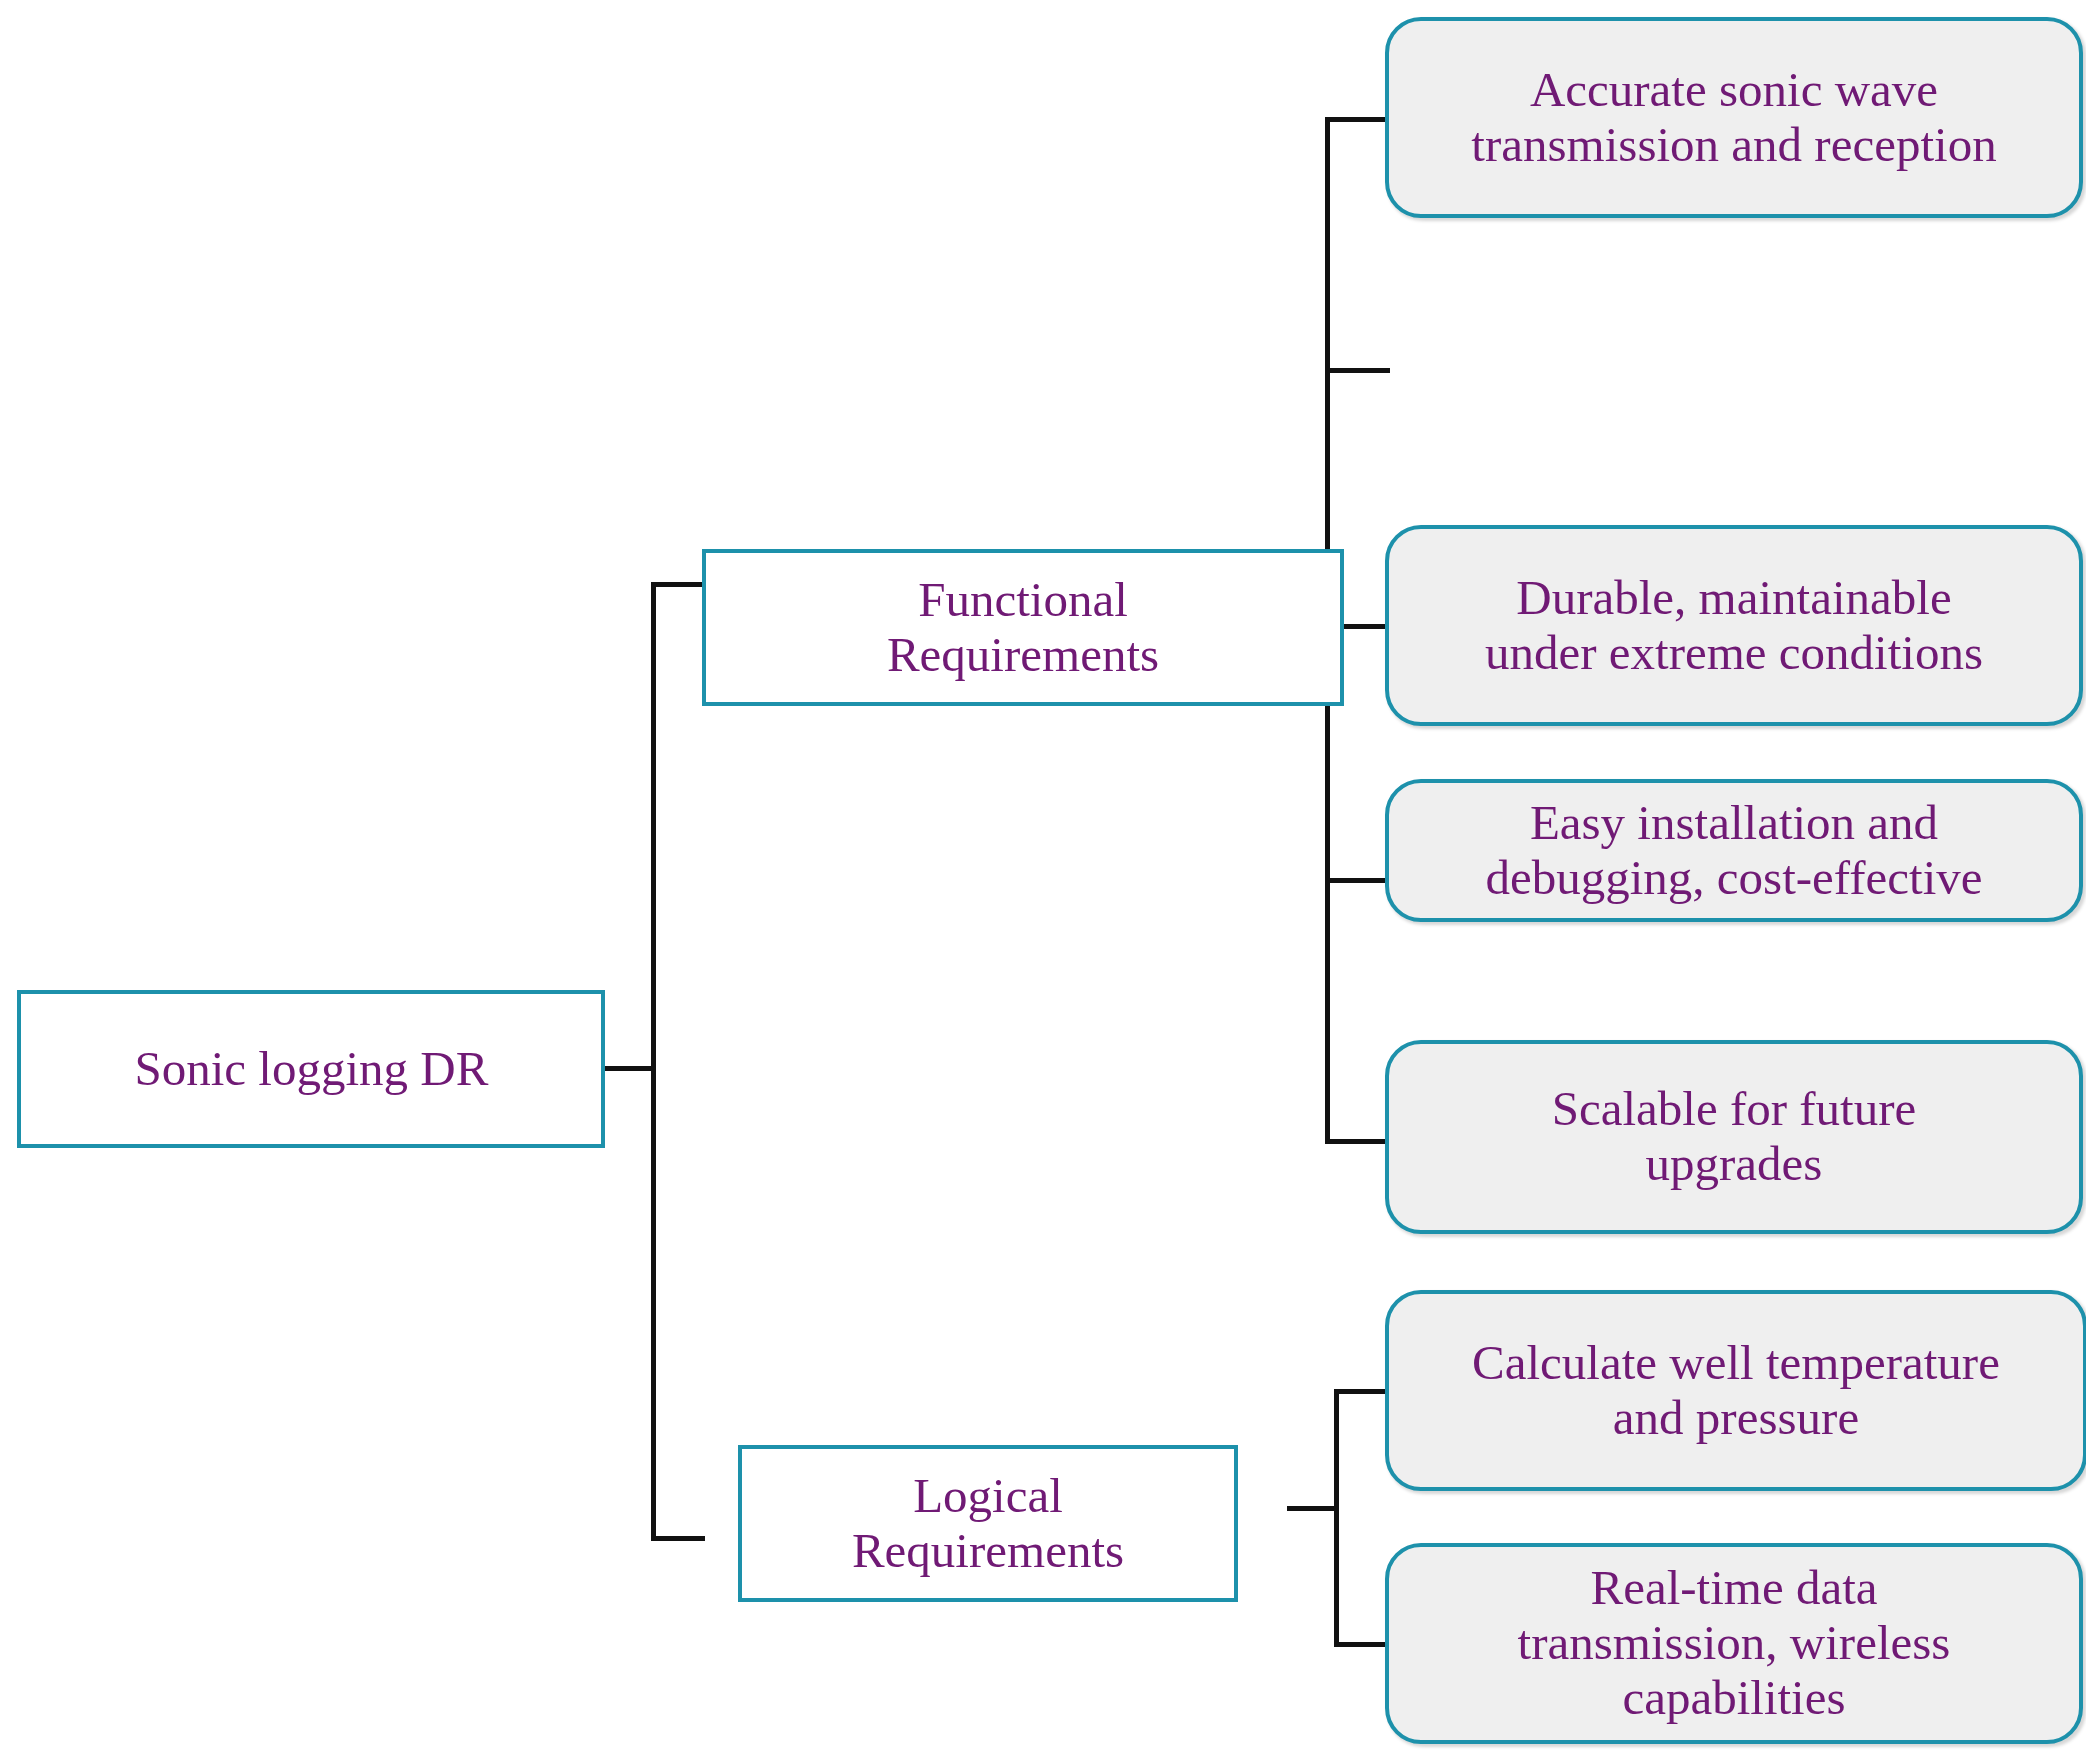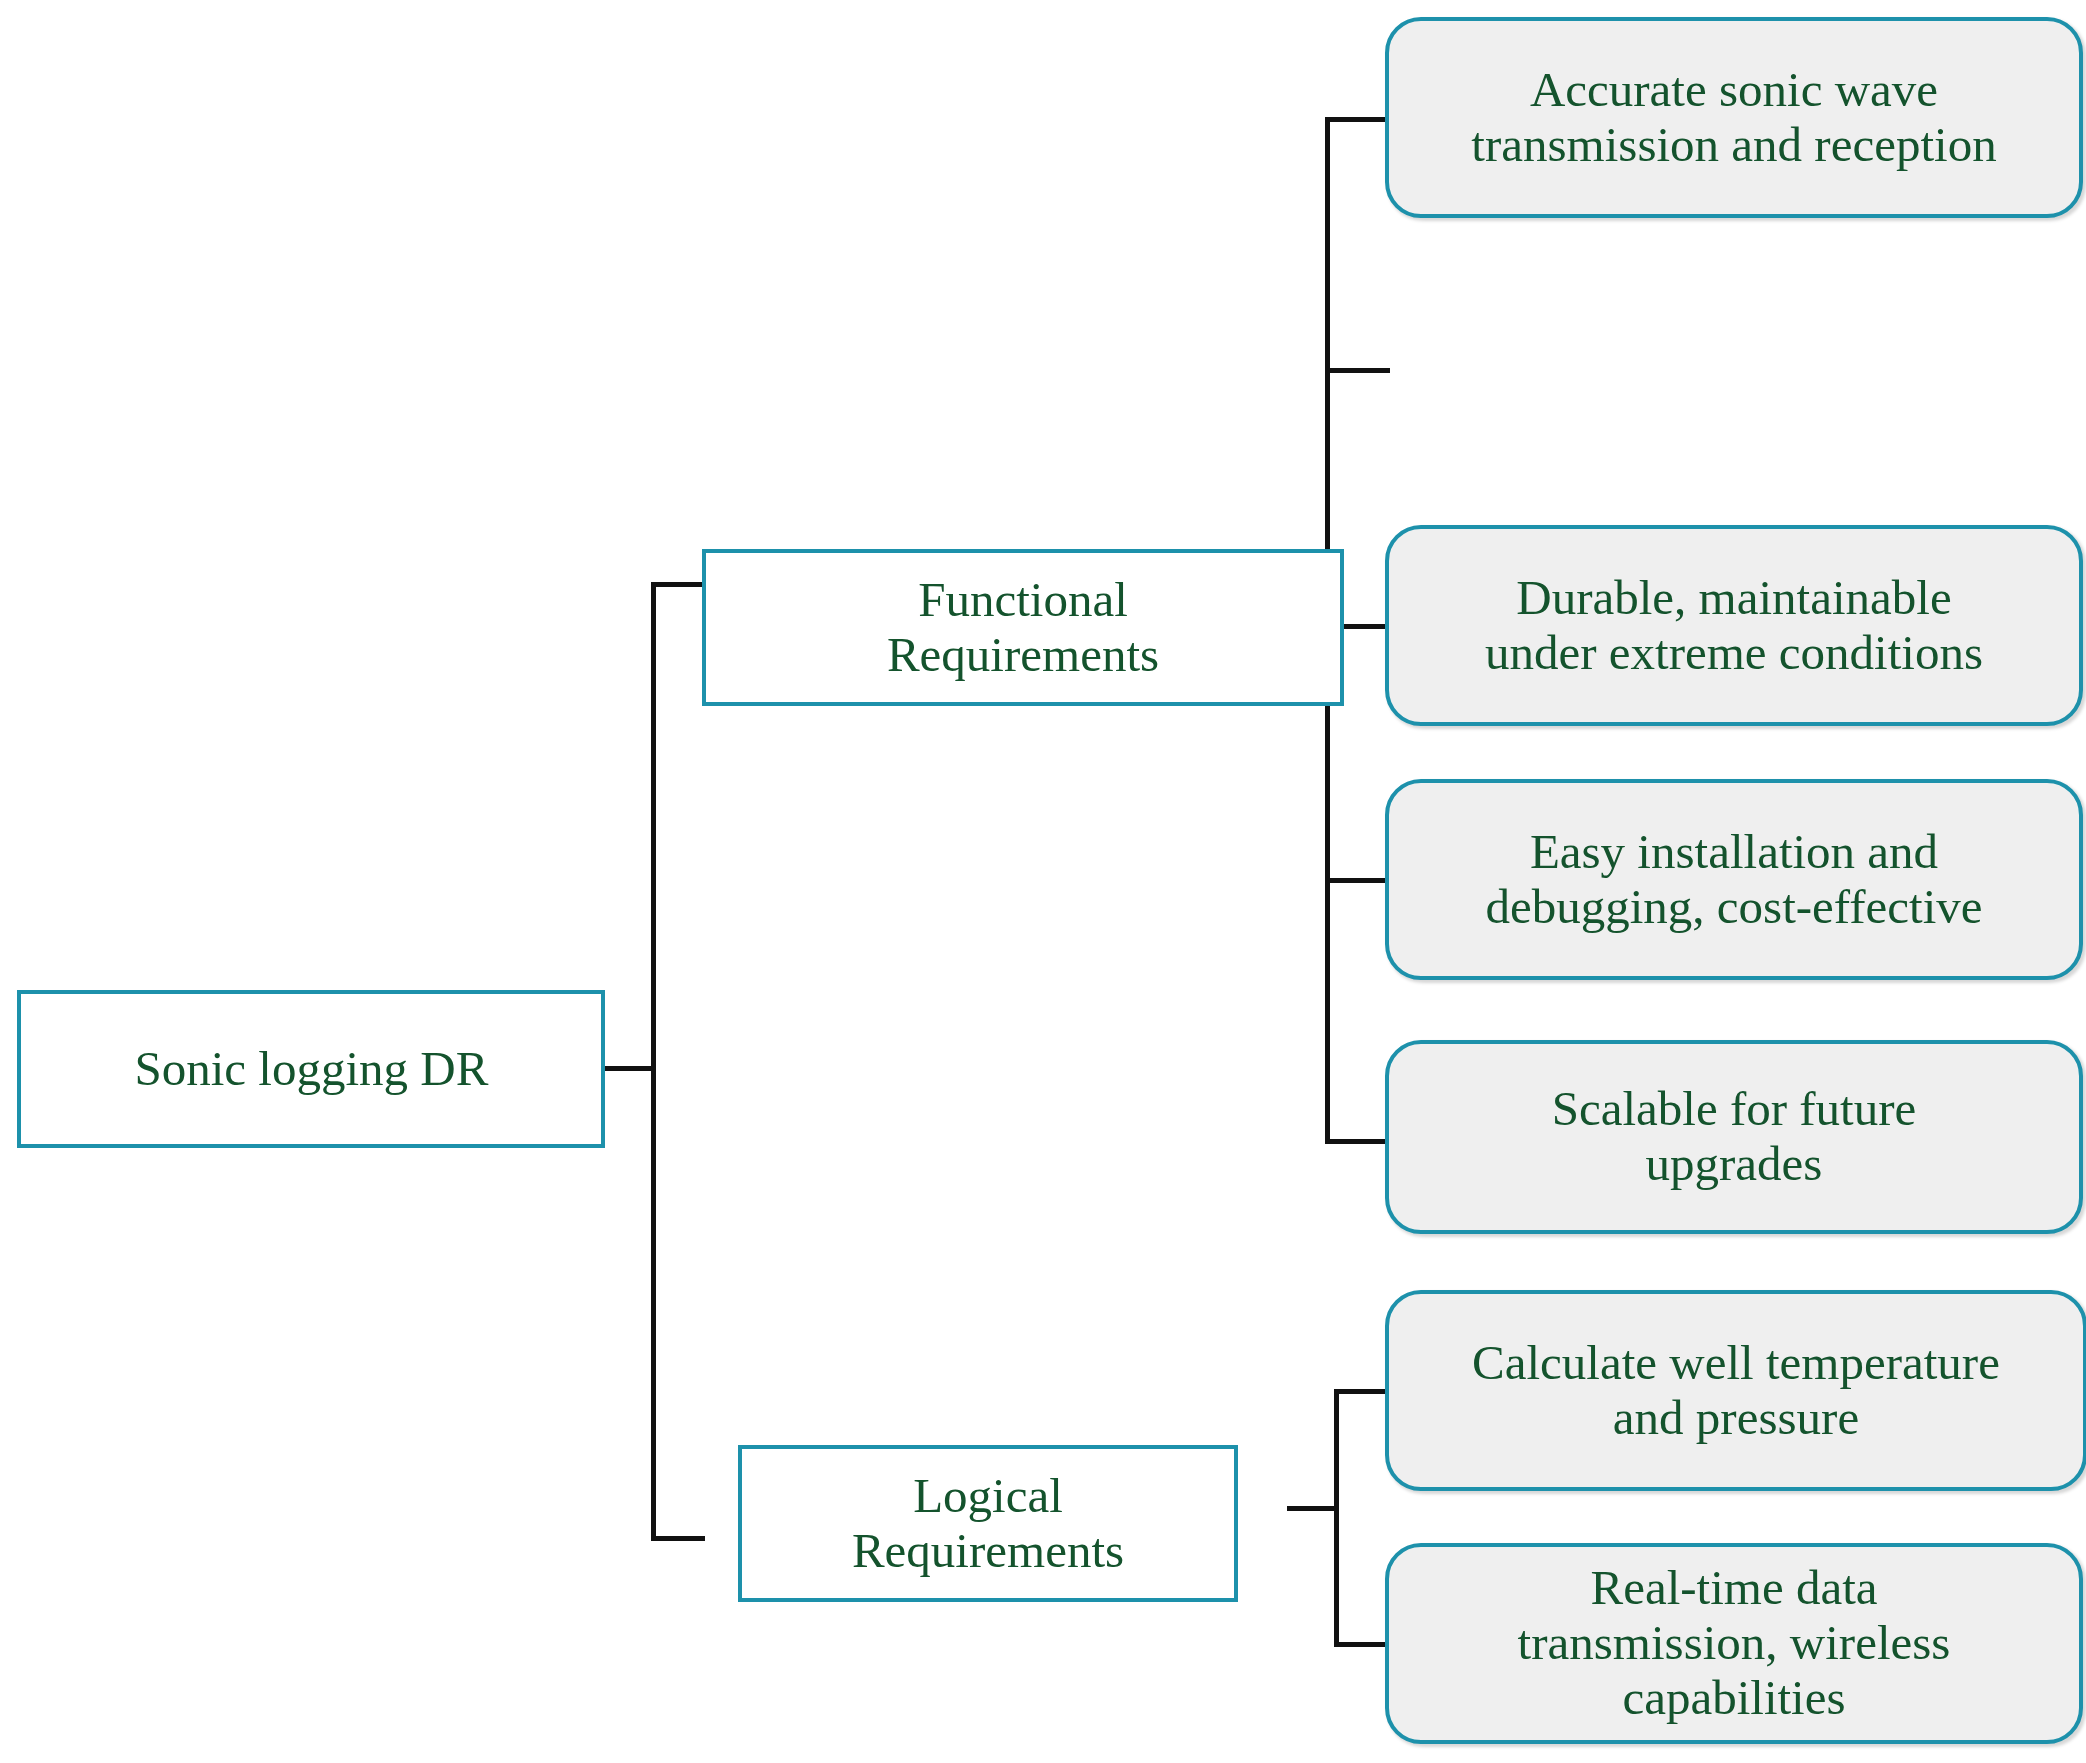--- a/index.html
+++ b/index.html
@@ -15,21 +15,21 @@
     font-family: "Liberation Serif", "DejaVu Serif", serif;
     overflow: hidden;
   }
   .node {
     position: absolute;
     box-sizing: border-box;
     display: flex;
     align-items: center;
     justify-content: center;
     text-align: center;
-    color: #14532d;
+    color: #701a75;
     line-height: 1.12;
     z-index: 3;
   }
   .node-plain {
     background: #ffffff;
     border: 4.7px solid #1d91ab;
     border-radius: 0;
     font-size: 49px;
   }
   .node-round {
@@ -104,21 +104,21 @@
     <span class="txt">Accurate sonic wave
 transmission and reception</span>
   </div>
 
 
   <div class="node node-round" style="left:1385px; top:525px; width:698px; height:201px;">
     <span class="txt">Durable, maintainable
 under extreme conditions</span>
   </div>
 
-  <div class="node node-round" style="left:1385px; top:779px; width:698px; height:201px;">
+  <div class="node node-round" style="left:1385px; top:779px; width:698px; height:143px;">
     <span class="txt">Easy installation and
 debugging, cost-effective</span>
   </div>
 
   <div class="node node-round" style="left:1385px; top:1040px; width:698px; height:194px;">
     <span class="txt">Scalable for future
 upgrades</span>
   </div>
 
   <div class="node node-round" style="left:1385px; top:1290px; width:702px; height:201px;">

